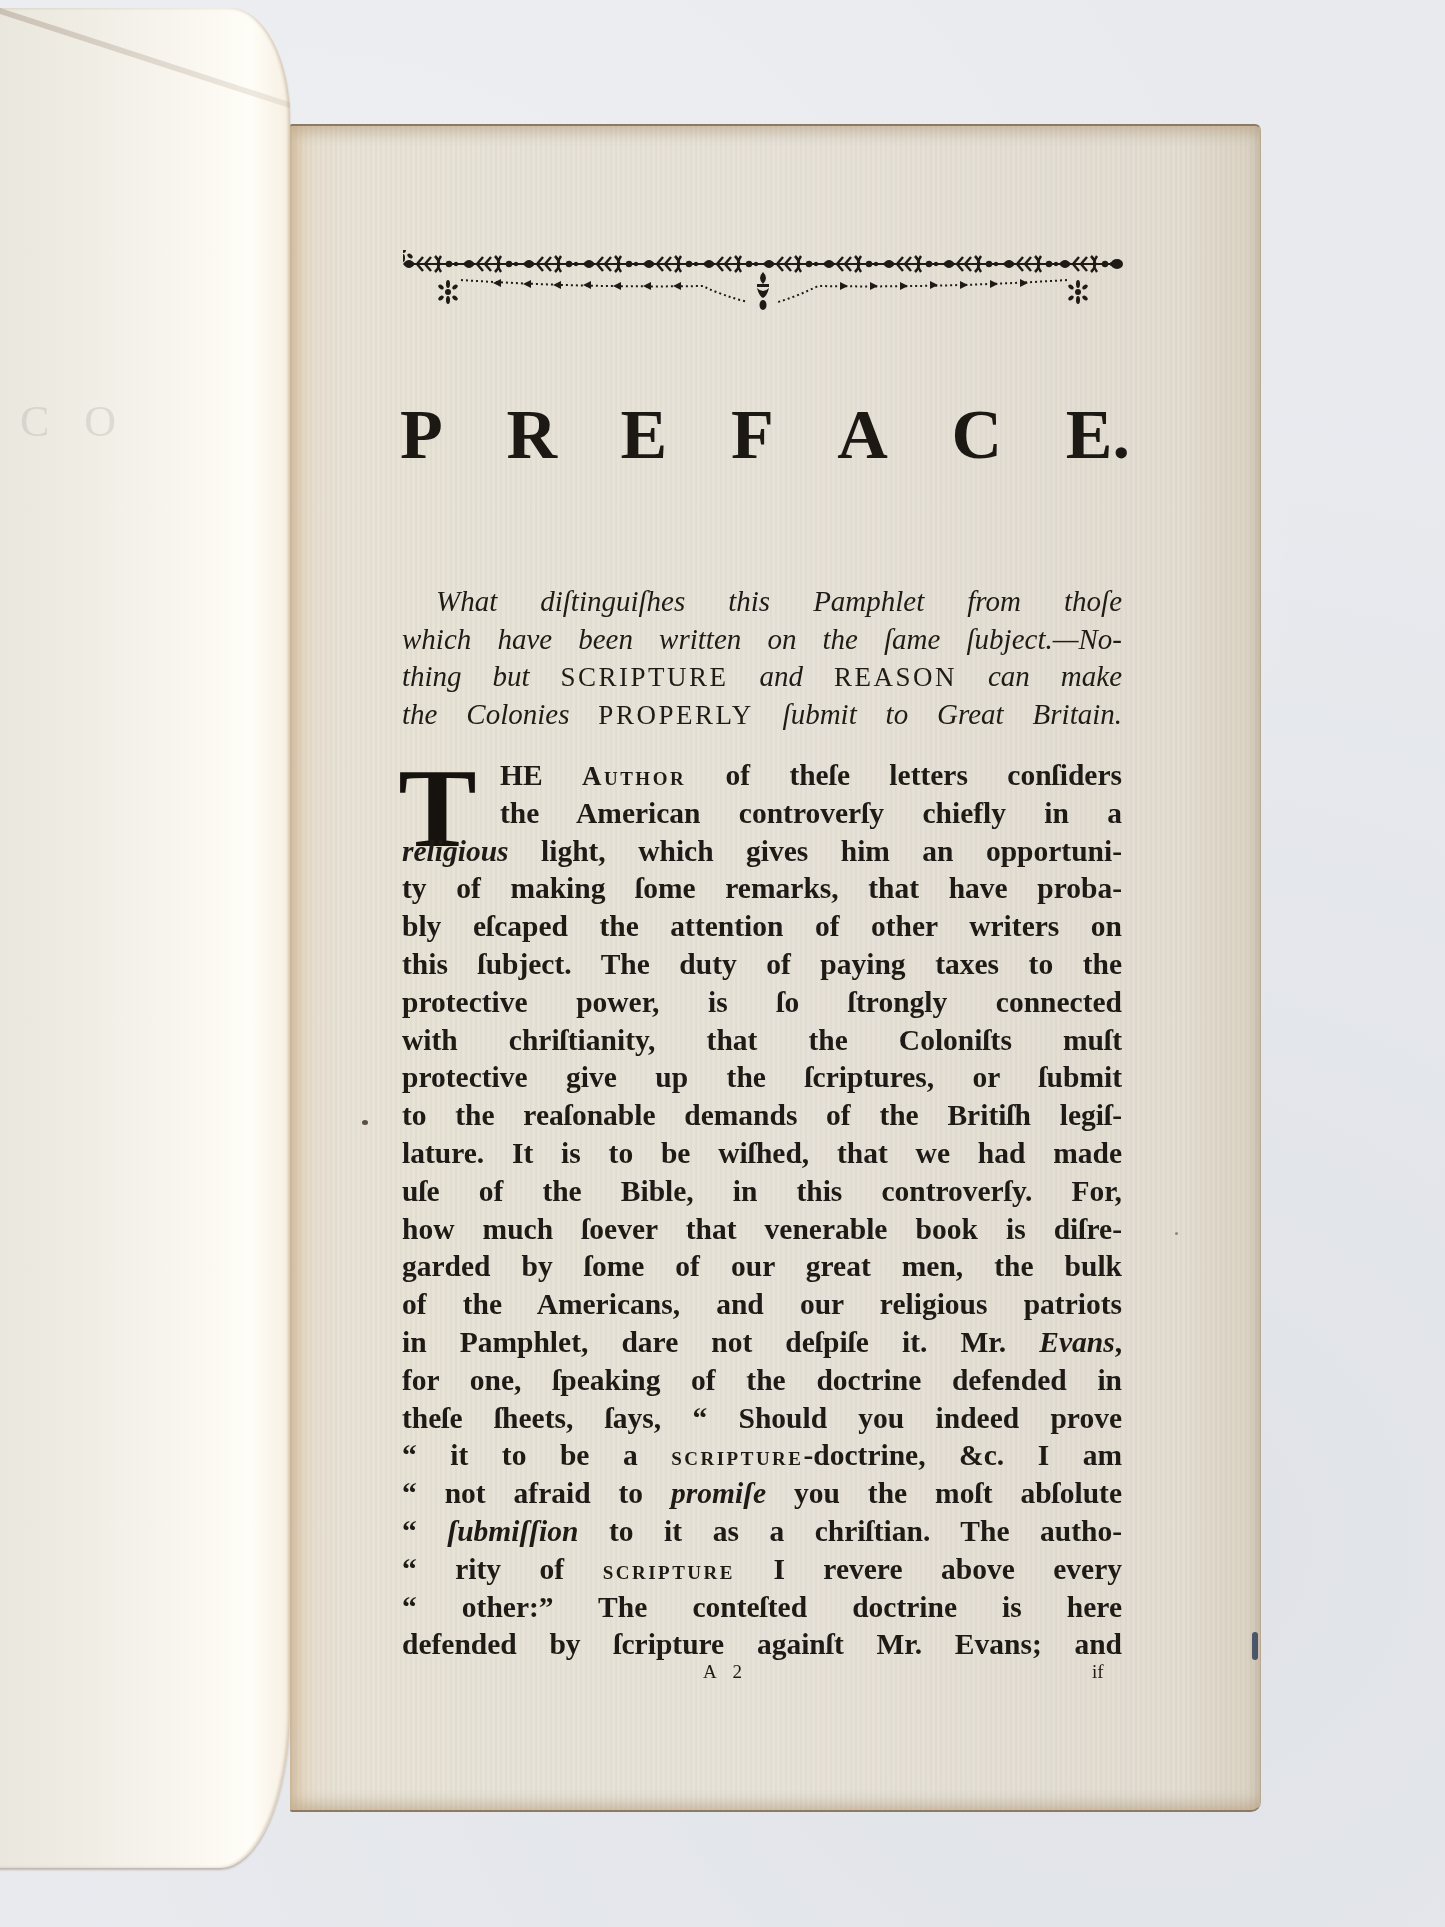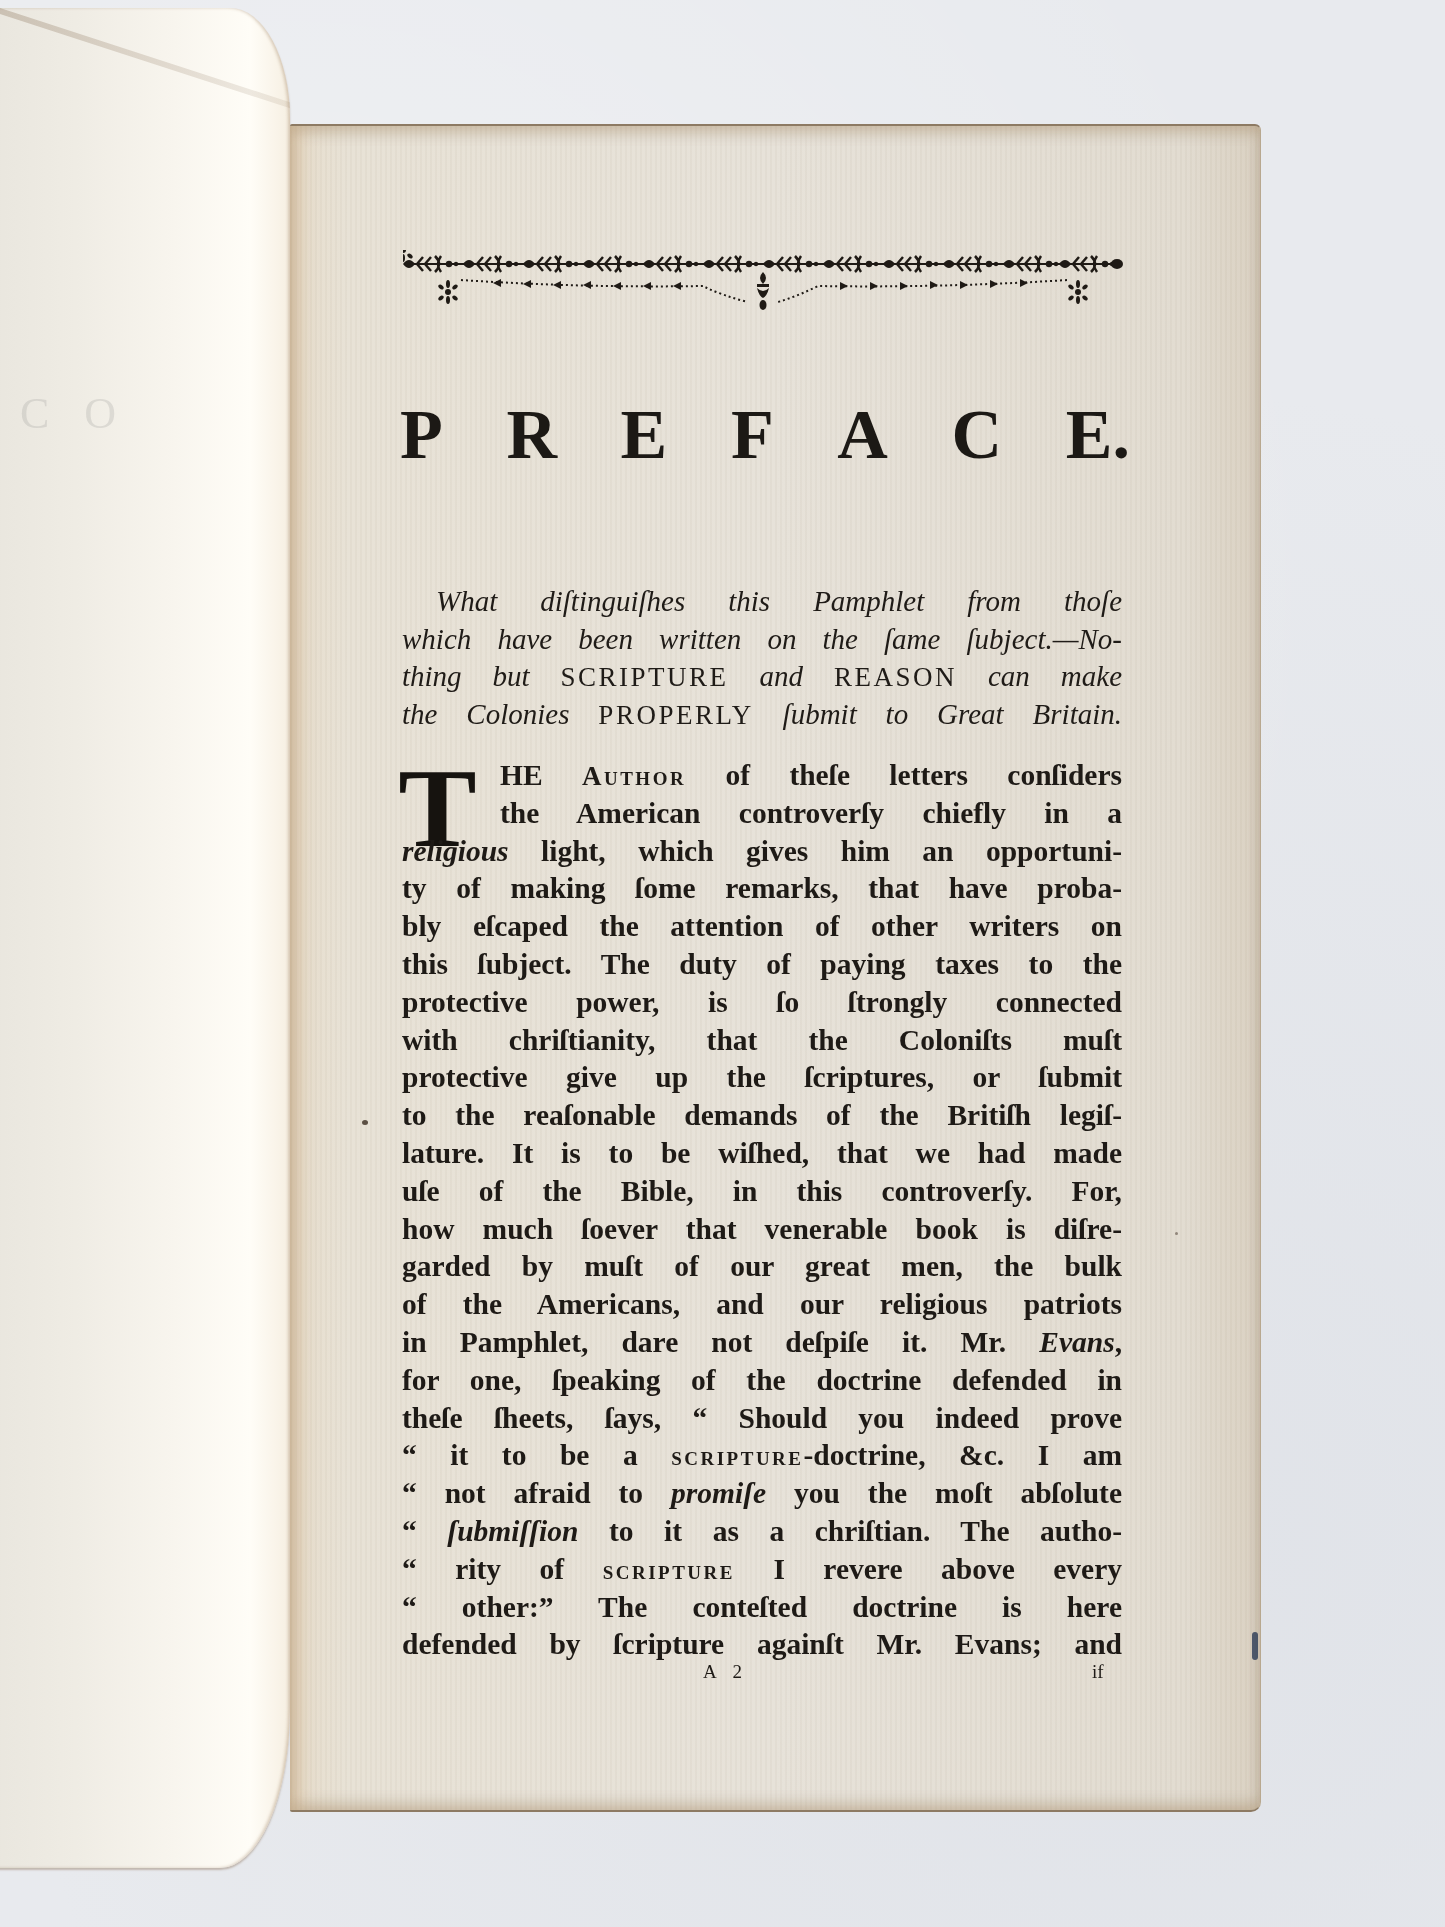--- a/index.html
+++ b/index.html
@@ -17,21 +17,21 @@
     border-top-right-radius: 60px 110px;
     border-bottom-right-radius: 70px 160px;
     box-shadow: inset -2px 0 3px rgba(120,80,40,0.25), 0 2px 2px rgba(120,90,60,0.35);
   }
   .left-page::before {
     content: ""; position: absolute; left: 40px; top: 0; right: 0; height: 6px;
     background: linear-gradient(90deg, rgba(110,80,50,0.5), rgba(110,80,50,0.2));
     transform: skewY(18deg); transform-origin: left top; opacity: 0.5;
   }
   .ghost-text {
-    position: absolute; left: 60px; top: 380px; font-size: 44px; color: rgba(120,120,120,0.18);
+    position: absolute; left: 60px; top: 388px; font-size: 44px; color: rgba(120,120,120,0.18);
     letter-spacing: 12px; font-family: "Liberation Serif", serif;
   }
   .right-page {
     position: absolute; left: 290px; top: 124px; width: 970px; height: 1684px;
     background:
       repeating-linear-gradient(90deg, rgba(150,135,110,0.05) 0 2px, rgba(255,255,255,0.03) 2px 5px),
       linear-gradient(90deg, #e6dccb 0%, #e7e1d5 6%, #e6e1d8 50%, #e1dbd0 92%, #d9d0c0 100%);
     border-top: 2px solid #8d7a63;
     border-bottom: 2px solid #8d7a63;
     border-right: 1px solid #b8a88f;
@@ -165,21 +165,21 @@
     <div class="line"><span>ty of making ſome remarks, that have proba-</span></div>
     <div class="line"><span>bly eſcaped the attention of other writers on</span></div>
     <div class="line"><span>this ſubject. The duty of paying taxes to the</span></div>
     <div class="line"><span>protective power, is ſo ſtrongly connected</span></div>
     <div class="line"><span>with chriſtianity, that the Coloniſts muſt</span></div>
     <div class="line"><span>protective give up the ſcriptures, or ſubmit</span></div>
     <div class="line"><span>to the reaſonable demands of the Britiſh legiſ-</span></div>
     <div class="line"><span>lature. It is to be wiſhed, that we had made</span></div>
     <div class="line"><span>uſe of the Bible, in this controverſy. For,</span></div>
     <div class="line"><span>how much ſoever that venerable book is diſre-</span></div>
-    <div class="line"><span>garded by muſt of our great men, the bulk</span></div>
+    <div class="line"><span>garded by ſome of our great men, the bulk</span></div>
     <div class="line"><span>of the Americans, and our religious patriots</span></div>
     <div class="line"><span>in Pamphlet, dare not deſpiſe it. Mr. </span><span class="it">Evans</span><span>,</span></div>
     <div class="line"><span>for one, ſpeaking of the doctrine defended in</span></div>
     <div class="line"><span>theſe ſheets, ſays, “ Should you indeed prove</span></div>
     <div class="line"><span>“ it to be a </span><span class="sc">scripture</span><span>-doctrine, &amp;c. I am</span></div>
     <div class="line"><span>“ not afraid to </span><span class="it">promiſe</span><span> you the moſt abſolute</span></div>
     <div class="line"><span>“ </span><span class="it">ſubmiſſion</span><span> to it as a chriſtian. The autho-</span></div>
     <div class="line"><span>“ rity of </span><span class="sc">scripture</span><span> I revere above every</span></div>
     <div class="line"><span>“ other:” The conteſted doctrine is here</span></div>
     <div class="line"><span>defended by ſcripture againſt Mr. Evans; and</span></div>

